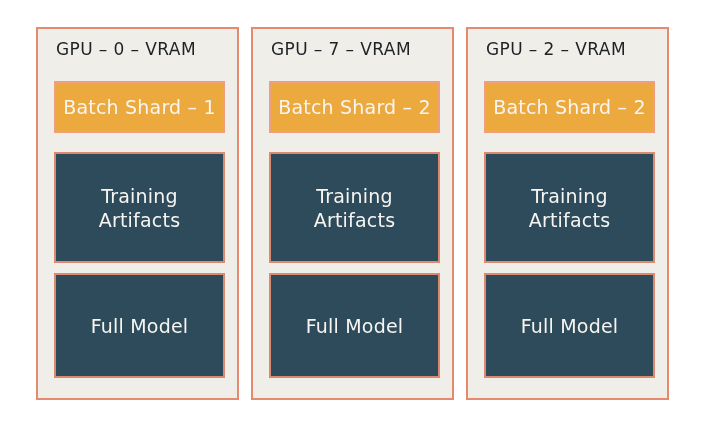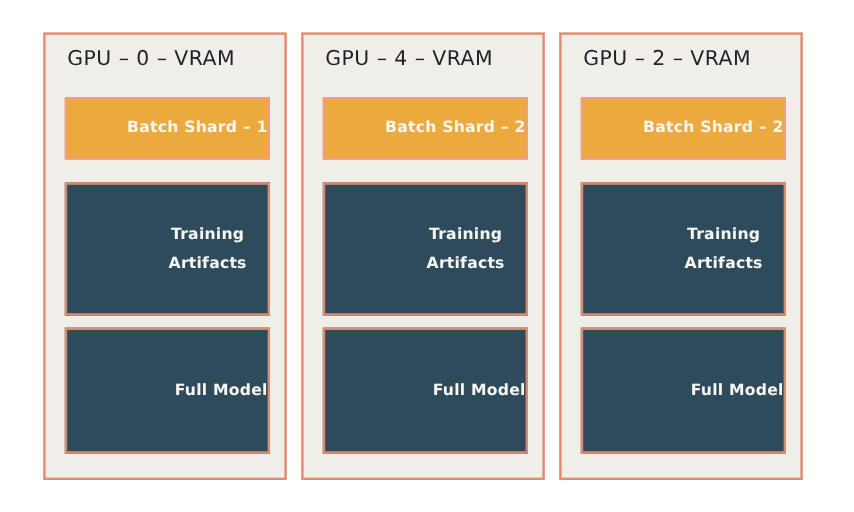--- a/index.html
+++ b/index.html
@@ -32,27 +32,26 @@
     margin: 2px 0 0 2px;
     color: var(--title-text, #1E2126);
     letter-spacing: 0.4px;
     white-space: nowrap;
   }
   .box {
     box-sizing: border-box;
     border: 2px solid;
     display: flex;
     align-items: center;
-    justify-content: flex-end;
+    justify-content: center;
     text-align: center;
     color: var(--box-text, #F7F5F1);
-    font-size: 13px;
+    font-size: 19px;
     line-height: 24px;
     letter-spacing: 0.2px;
-    font-weight: bold;
   }
   .batch-shard {
     margin-top: 22px;
     height: 52px;
     background: var(--batch-shard-fill, #ECA93D);
     border-color: var(--batch-shard-border, #F09E80);
   }
   .training-artifacts {
     margin-top: 19px;
     height: 111px;
@@ -82,21 +81,21 @@
     </div>
     <div class="box training-artifacts">
       <span class="box-label">Training Artifacts</span>
     </div>
     <div class="box full-model">
       <span class="box-label">Full Model</span>
     </div>
   </div>
 
   <div class="panel">
-    <div class="panel-title">GPU – 4 – VRAM</div>
+    <div class="panel-title">GPU – 7 – VRAM</div>
     <div class="box batch-shard">
       <span class="box-label">Batch Shard – 2</span>
     </div>
     <div class="box training-artifacts">
       <span class="box-label">Training Artifacts</span>
     </div>
     <div class="box full-model">
       <span class="box-label">Full Model</span>
     </div>
   </div>

